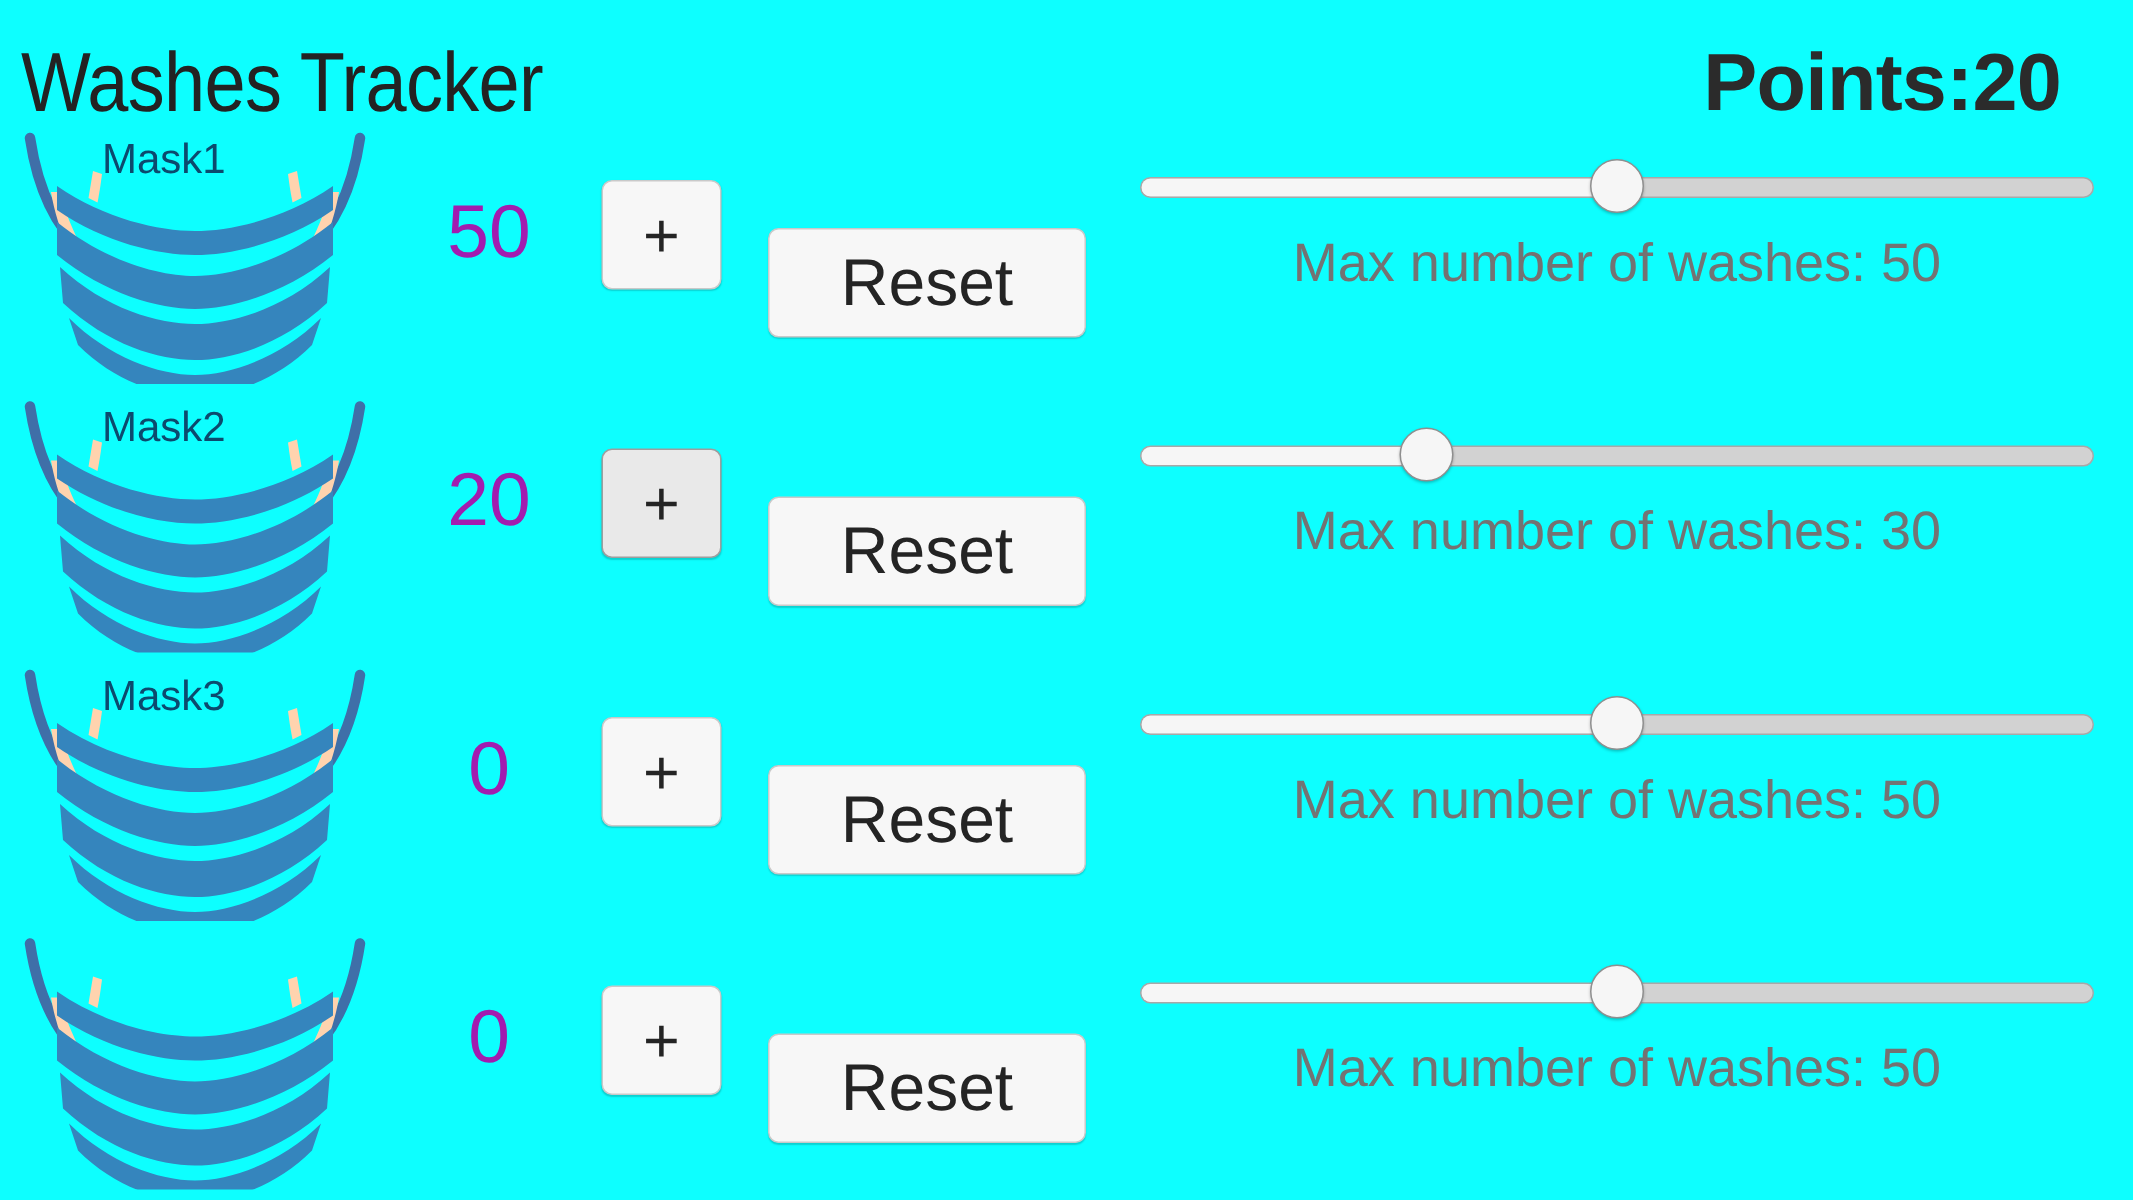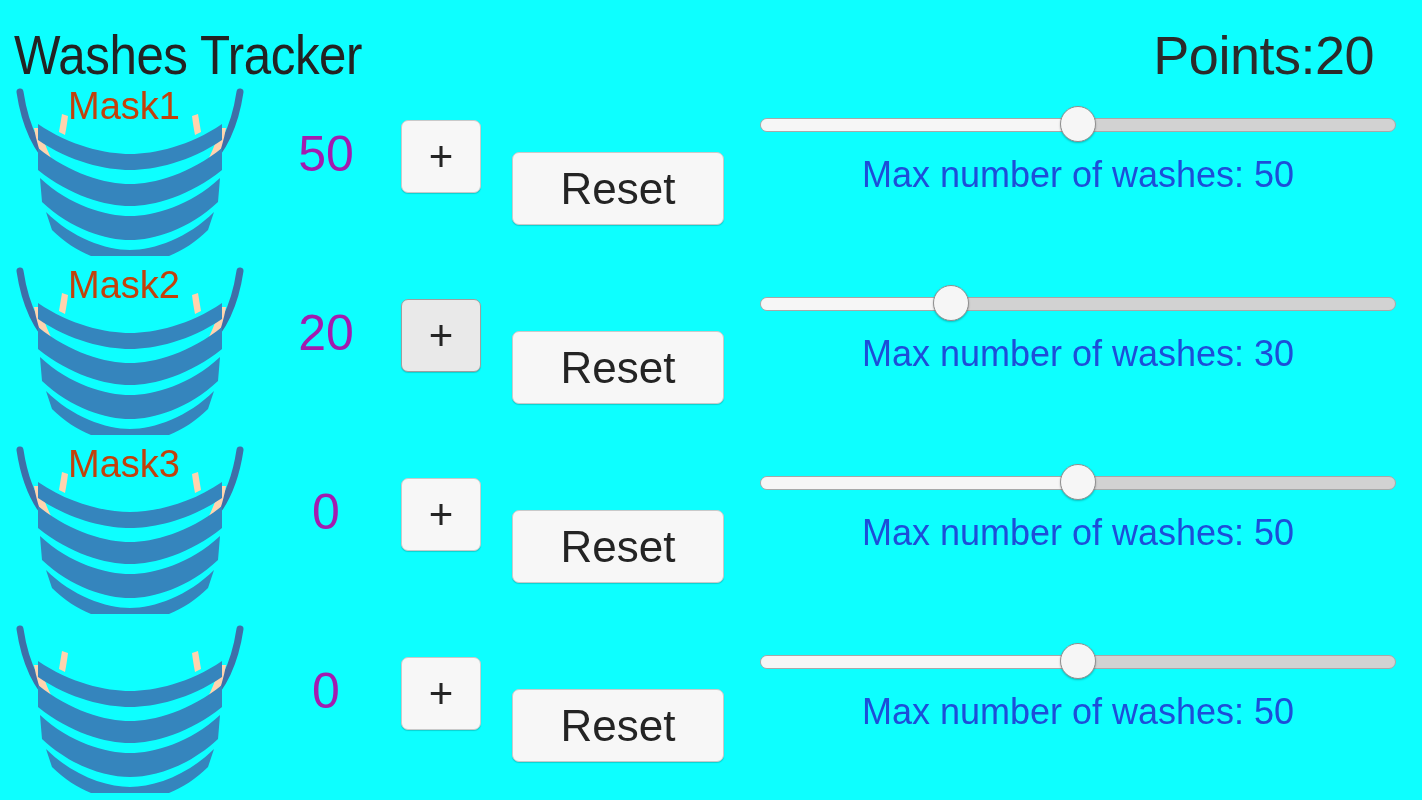--- a/index.html
+++ b/index.html
@@ -39,21 +39,21 @@
     transform: scaleX(0.88);
     transform-origin: left center;
     white-space: nowrap;
   }
   .points {
     position: absolute;
     right: 48px;
     top: 8px;
     font-size: 54px;
     line-height: 62px;
-    font-weight: 400;
+    font-weight: 700;
     color: #2b2b2b;
     white-space: nowrap;
     letter-spacing: -0.5px;
   }
 
   
   .rows {
     position: absolute;
     top: 78px;
     left: 0;
@@ -78,23 +78,23 @@
     left: 0;
     top: 0;
     width: 240px;
     height: 176px;
     display: block;
   }
   .mask-label {
     position: absolute;
     left: 58px;
     top: 4px;
-    font-size: 38px;
+    font-size: 28px;
     line-height: 44px;
-    color: #c2410c;
+    color: #0c4a6e;
     white-space: nowrap;
     z-index: 3;
   }
 
   
   .count {
     position: absolute;
     left: 272px;
     top: 48px;
     width: 108px;
@@ -184,21 +184,21 @@
     cursor: pointer;
   }
   .slider-caption {
     position: absolute;
     left: 0;
     top: 48px;
     width: 636px;
     text-align: center;
     font-size: 36px;
     line-height: 42px;
-    color: #1d4ed8;
+    color: #737373;
     white-space: nowrap;
   }
 </style>
 </head>
 <body>
 
 <div class="header">
   <div class="app-title">Washes Tracker</div>
   <div class="points">Points:20</div>
 </div>

